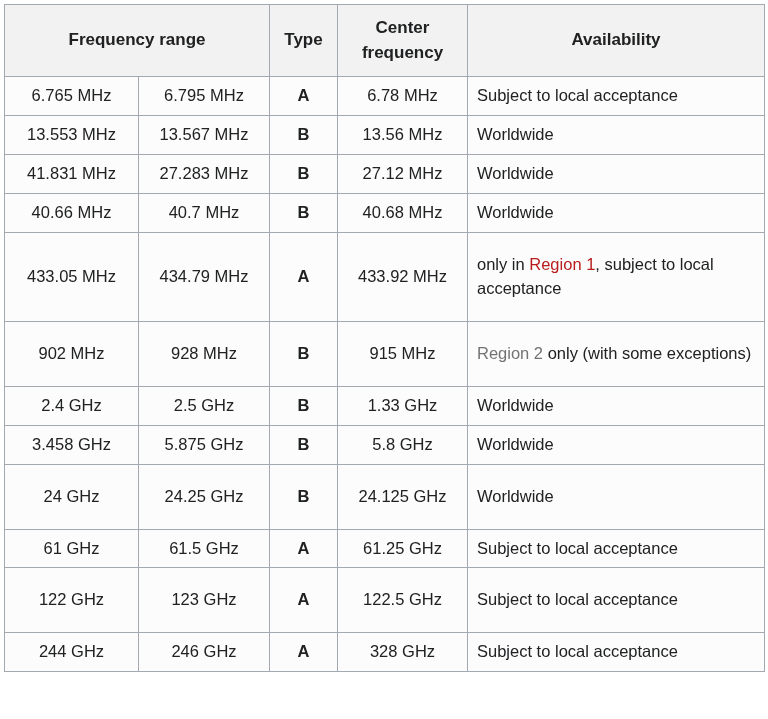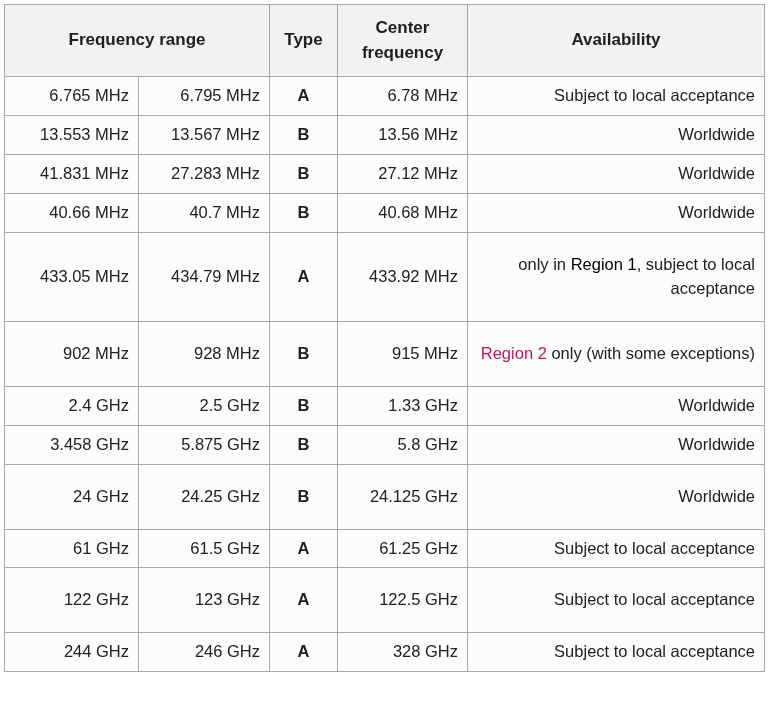--- a/index.html
+++ b/index.html
@@ -36,30 +36,30 @@
   }
   table.ism-table th {
     background: #f2f2f2;
     font-weight: bold;
     text-align: center;
     font-size: 17px;
     padding-top: 11px;
     padding-bottom: 11px;
   }
   td.num {
-    text-align: right;
+    text-align: center;
     white-space: nowrap;
   }
   td.type {
     text-align: center;
     font-weight: bold;
     background: #f2f2f2;
   }
   td.avail {
-    text-align: right;
+    text-align: left;
   }
   .wlink {
     color: #3366cc;
   }
   
   col.c-low   { width: 134px; }
   col.c-high  { width: 131px; }
   col.c-type  { width: 68px;  }
   col.c-cen   { width: 130px; }
   col.c-avail { width: 297px; }
@@ -112,28 +112,28 @@
           <td class="num">40.7 MHz</td>
           <td class="type">B</td>
           <td class="num">40.68 MHz</td>
           <td class="avail"><span>Worldwide</span></td>
         </tr>
         <tr class="tall">
           <td class="num">433.05 MHz</td>
           <td class="num">434.79 MHz</td>
           <td class="type">A</td>
           <td class="num">433.92 MHz</td>
-          <td class="avail"><span>only in </span><a href="#" class="wlink" style="color: #000000; text-decoration: none;">Region 1</a><span>, subject to local acceptance</span></td>
+          <td class="avail"><span>only in </span><a href="#" class="wlink" style="color: #b91c1c; text-decoration: none;">Region 1</a><span>, subject to local acceptance</span></td>
         </tr>
         <tr class="tall">
           <td class="num">902 MHz</td>
           <td class="num">928 MHz</td>
           <td class="type">B</td>
           <td class="num">915 MHz</td>
-          <td class="avail"><a href="#" class="wlink" style="color: #be185d; text-decoration: none;">Region 2</a><span> only (with some exceptions)</span></td>
+          <td class="avail"><a href="#" class="wlink" style="color: #737373; text-decoration: none;">Region 2</a><span> only (with some exceptions)</span></td>
         </tr>
         <tr>
           <td class="num">2.4 GHz</td>
           <td class="num">2.5 GHz</td>
           <td class="type">B</td>
           <td class="num">1.33 GHz</td>
           <td class="avail"><span>Worldwide</span></td>
         </tr>
         <tr>
           <td class="num">3.458 GHz</td>

